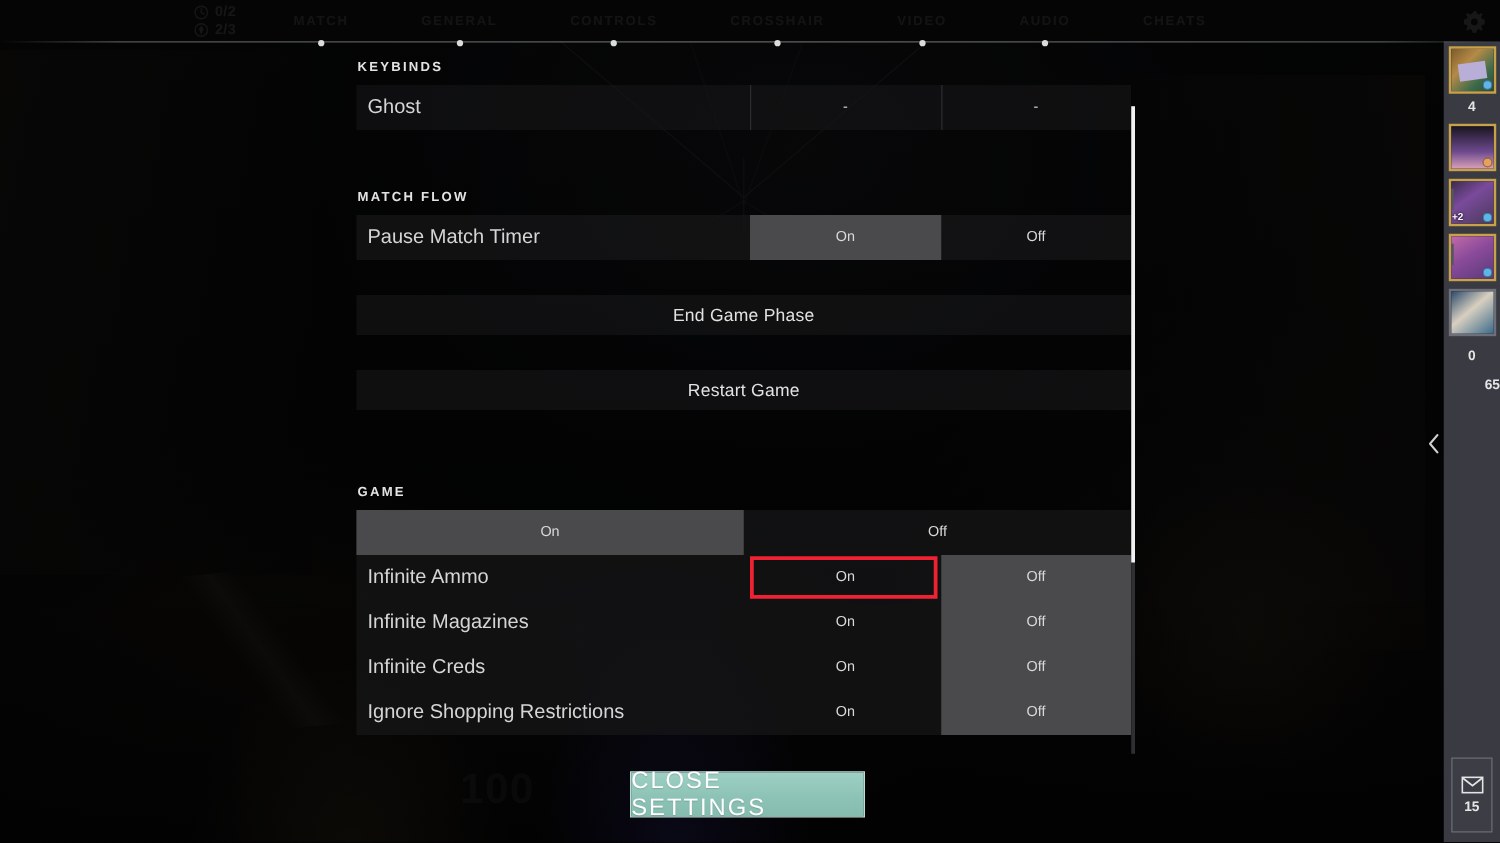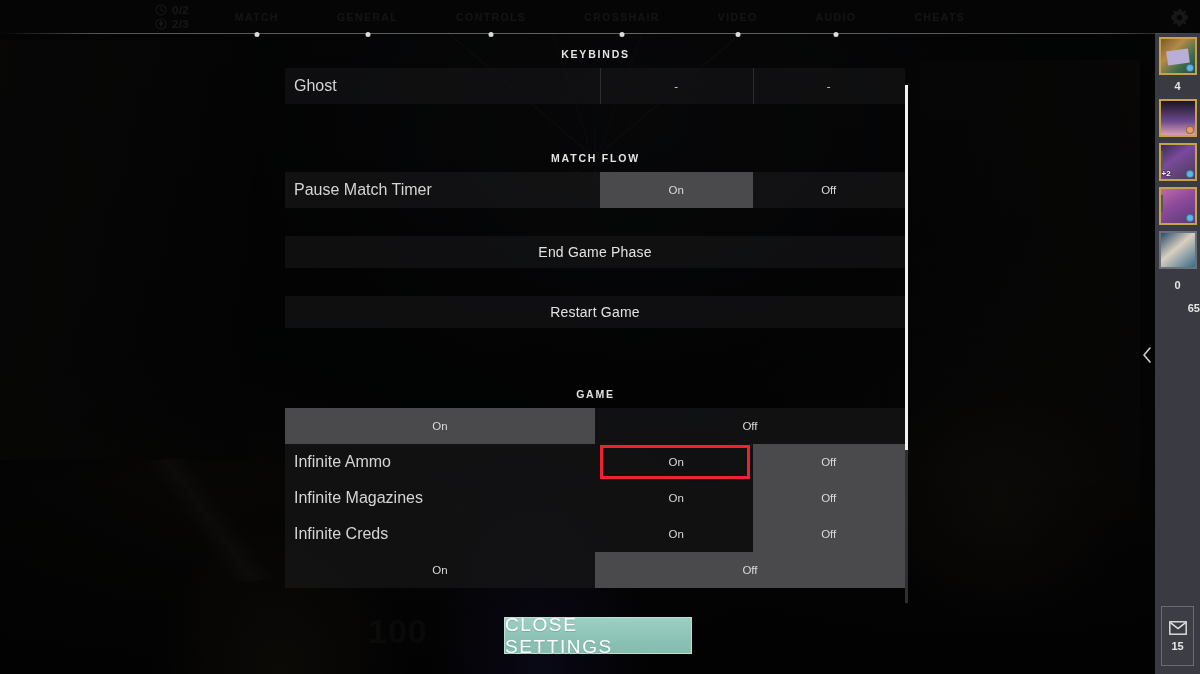--- a/index.html
+++ b/index.html
@@ -114,21 +114,21 @@
     position:absolute; left:285px; top:48px;
     width:620px; height:560px;
     z-index:30;
   }
   .settings-scroll {
     position:relative; width:620px; height:560px; overflow:hidden;
   }
 
   .section-title {
     color:#e3e3e3; font-size:10.5px; font-weight:bold;
-    letter-spacing:1.8px; margin:0 0 8px 1px;text-align:center;
+    letter-spacing:1.8px; margin:0 0 8px 1px;
   }
 
   .row {
     position:relative; display:flex; align-items:stretch;
     height:36px; margin-bottom:0;
     background:rgba(26,26,28,0.62);
   }
   .row.keybind { background:rgba(24,24,26,0.55); }
   .row-label {
     flex:0 0 315px; display:flex; align-items:center;
@@ -379,20 +379,21 @@
         <div class="row-opt selected">Off</div>
       </div>
 
       <div class="row">
         <div class="row-label">Infinite Creds</div>
         <div class="row-opt">On</div>
         <div class="row-opt selected">Off</div>
       </div>
 
       <div class="row">
+        <div class="row-label">Ignore Shopping Restrictions</div>
         <div class="row-opt">On</div>
         <div class="row-opt selected">Off</div>
       </div>
 
     </div>
   </div>
 
   <div class="hl-box" style="left:600px; top:445px; width:150px; height:34px;"></div>
 
   <div class="sb-track">

